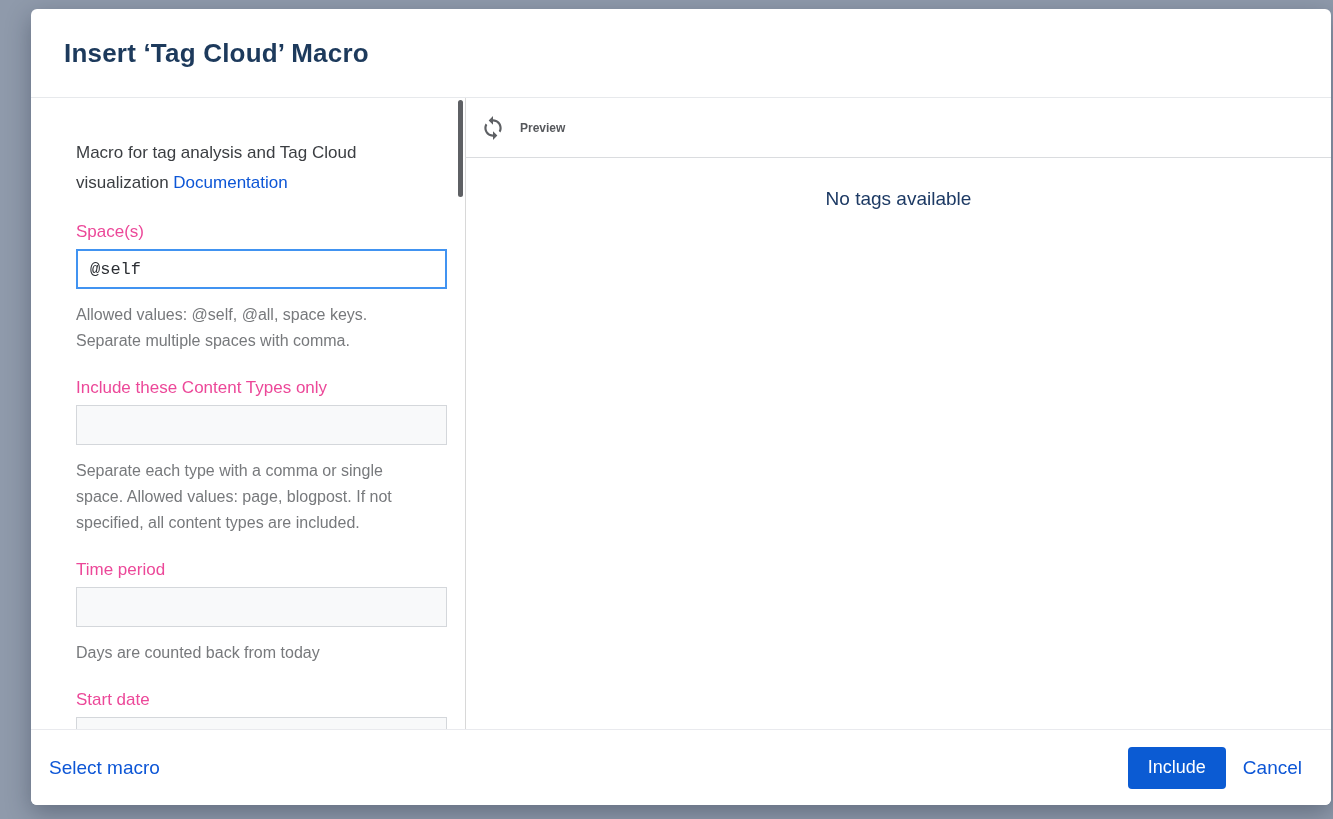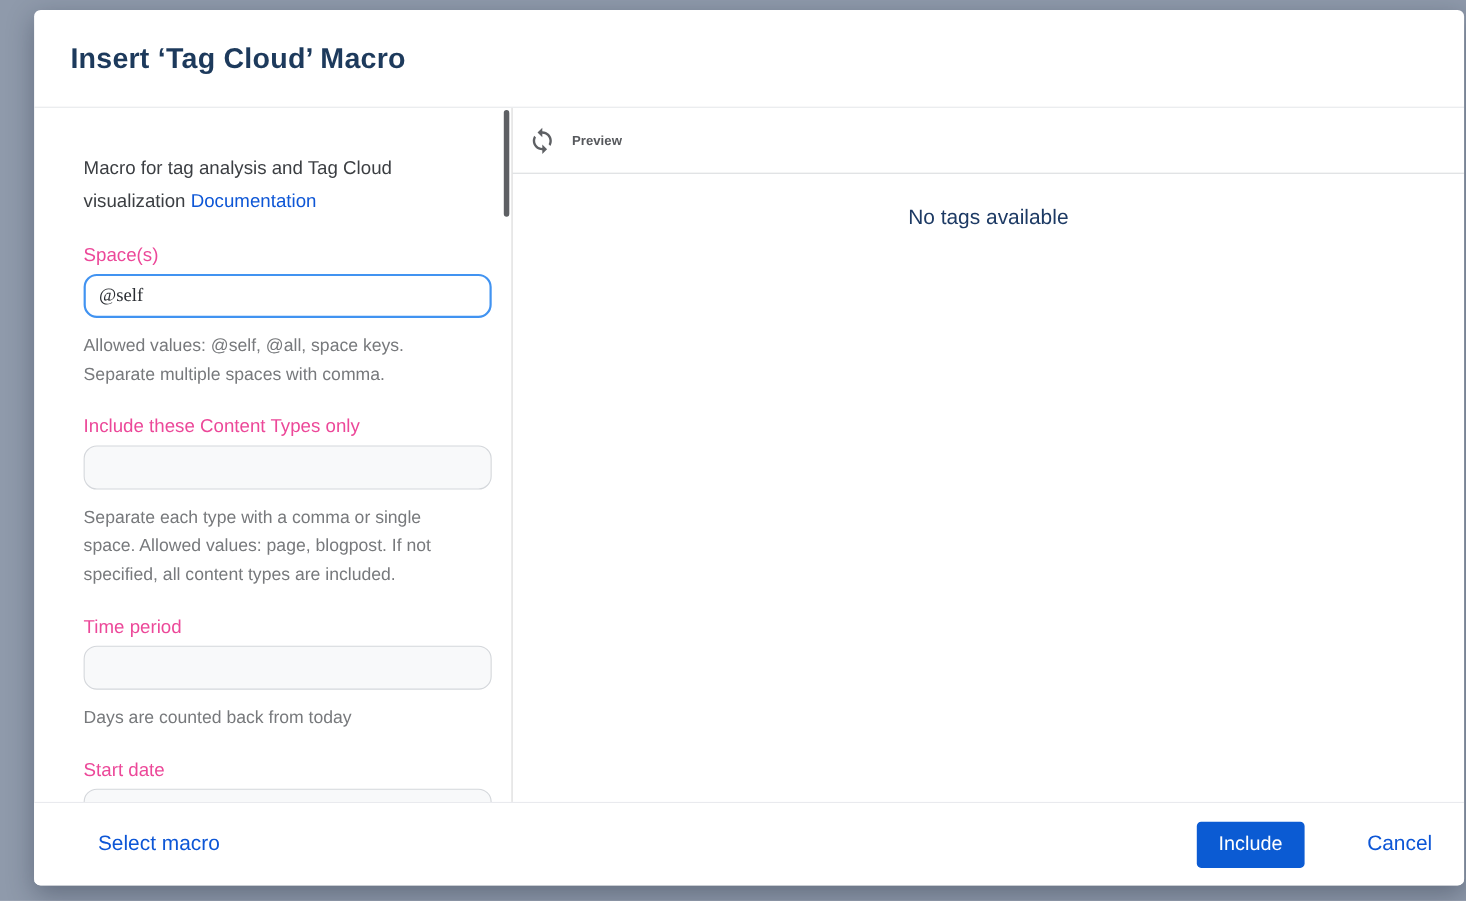--- a/index.html
+++ b/index.html
@@ -82,27 +82,27 @@
     font-weight: 400;
     color: #ec4899;
     margin-top: 24px;
     margin-bottom: 7px;
   }
   .field:first-of-type .field-label { margin-top: 14px; }
 
   .text-input {
     width: 371px;
     height: 40px;
-    font-family: Liberation Serif, serif;
+    font-family: Liberation Mono, monospace;
     font-size: 17px;
     color: #2b2e33;
     padding: 0 12px;
     background: #f8f9fa;
     border: 1px solid #d4d7db;
-    border-radius: 12px;
+    border-radius: 0;
     outline: none;
   }
   .text-input.focused {
     background: #ffffff;
     border: 2px solid #4193f1;
   }
 
   .field-help {
     font-size: 16px;
     line-height: 26px;
@@ -156,21 +156,20 @@
     align-items: center;
     justify-content: space-between;
     padding: 0 29px 0 18px;
     background: #ffffff;
   }
   .footer-link {
     font-size: 19px;
     color: #0d56d6;
     text-decoration: none;
     cursor: pointer;
-    margin-left: 40px;
   }
   .footer-actions {
     display: flex;
     align-items: center;
   }
   .insert-button {
     min-width: 89px;
     height: 42px;
     padding: 0 20px;
     background: #0b5bd3;

